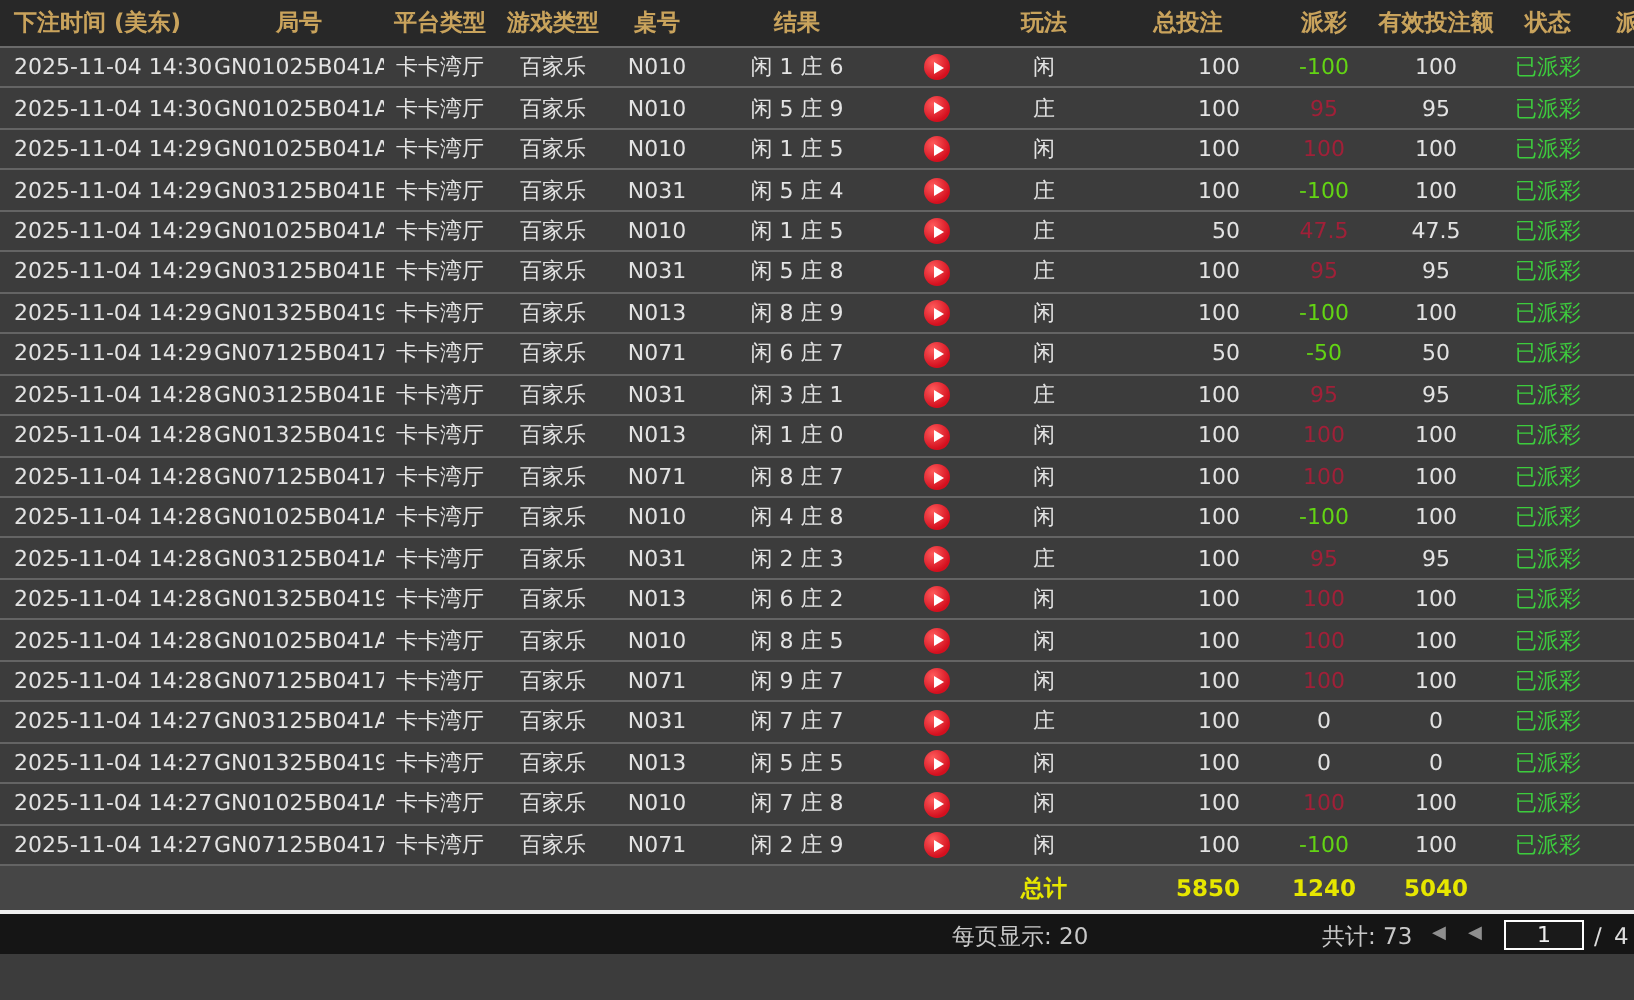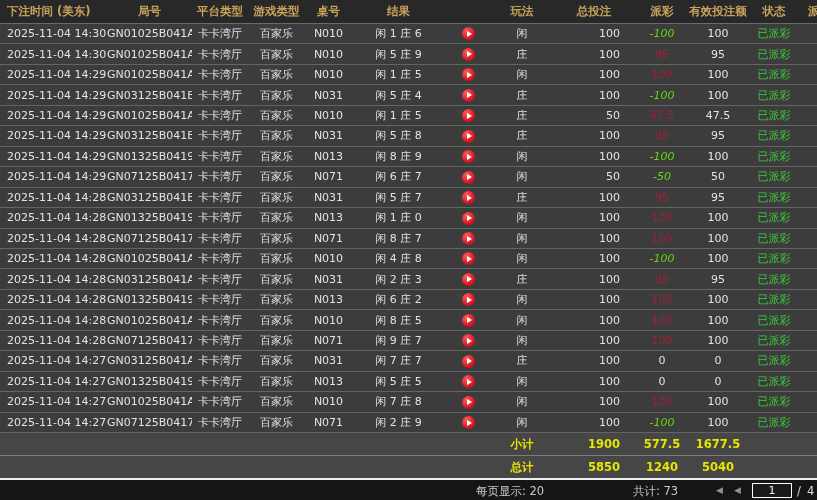--- a/index.html
+++ b/index.html
@@ -23,21 +23,21 @@
   
   .tbody{height:409px;display:flex;flex-direction:column;}
   .data-row{
     flex:1;background:#3c3c3c;border-bottom:1px solid #646464;
     box-sizing:border-box;color:#e3e3e3;font-size:11px;
   }
   .cell{text-align:center;white-space:nowrap;overflow:hidden;}
   .c-time{text-align:left;padding-left:7px;}
   .c-num{text-align:right;padding-right:16px;}
   .payout.pos{color:#a02038;}
-  .payout.neg{color:#63d414;font-style:italic;}
+  .payout.neg{color:#63d414;}
   .payout.zero{color:#e3e3e3;}
   .status{color:#3dcb3d;}
   .partial-col{padding-left:8px;text-align:left;}
   
   .play-btn{
     width:13px;height:13px;border-radius:50%;
     background:radial-gradient(circle at 35% 30%,#ff5b5b,#d40f1e 70%);
     display:inline-flex;align-items:center;justify-content:center;
     vertical-align:middle;cursor:pointer;
   }
@@ -52,21 +52,21 @@
   .sumrow{color:#e6e600;}
   .subtotal-row{height:23px;border-bottom:1px solid #7d7d7d;}
   .total-row{height:22px;}
   
   .footer{
     position:relative;height:22px;background:#151515;
     border-top:2px solid #efefef;box-sizing:border-box;
     color:#c8c8c8;font-size:11.5px;
   }
   .f-pagesize{position:absolute;left:476px;top:4px;}
-  .f-total{position:absolute;left:633px;top:4px;}
+  .f-total{position:absolute;left:661px;top:4px;}
   .arrow{position:absolute;top:5px;color:#8f8f8f;font-size:9px;cursor:pointer;}
   .a1{left:716px;}
   .a2{left:734px;}
   .page-input{
     position:absolute;left:752px;top:3px;width:38px;height:13px;
     background:#1a1a1a;border:1px solid #fdfdfd;color:#eee;
     text-align:center;font-size:11px;padding:0;
     font-family:"DejaVu Sans","Liberation Sans",sans-serif;
   }
   .f-div{position:absolute;left:797px;top:4px;color:#ddd;}
@@ -229,21 +229,21 @@
         <div class="cell">50</div>
         <div class="cell status">已派彩</div>
         <div class="cell"></div>
       </div>
       <div class="grid-row data-row">
         <div class="cell c-time">2025-11-04 14:28:53</div>
         <div class="cell">GN03125B041B0</div>
         <div class="cell">卡卡湾厅</div>
         <div class="cell">百家乐</div>
         <div class="cell">N031</div>
-        <div class="cell">闲 5 庄 7</div>
+        <div class="cell">闲 3 庄 1</div>
         <div class="cell"><span class="play-btn">
             <span class="play-tri"></span>
           </span></div>
         <div class="cell">庄</div>
         <div class="cell c-num">100</div>
         <div class="cell payout pos">95</div>
         <div class="cell">95</div>
         <div class="cell status">已派彩</div>
         <div class="cell"></div>
       </div>
@@ -429,29 +429,20 @@
           </span></div>
         <div class="cell">闲</div>
         <div class="cell c-num">100</div>
         <div class="cell payout neg">-100</div>
         <div class="cell">100</div>
         <div class="cell status">已派彩</div>
         <div class="cell"></div>
       </div>
     </div>
 
-  <div class="grid-row sumrow subtotal-row">
-    <div class="cell" style="grid-column:1 / 8"></div>
-    <div class="cell">小计</div>
-    <div class="cell c-num">1900</div>
-    <div class="cell">577.5</div>
-    <div class="cell">1677.5</div>
-    <div class="cell"></div>
-    <div class="cell"></div>
-  </div>
 
   <div class="grid-row sumrow total-row">
     <div class="cell" style="grid-column:1 / 8"></div>
     <div class="cell">总计</div>
     <div class="cell c-num">5850</div>
     <div class="cell">1240</div>
     <div class="cell">5040</div>
     <div class="cell"></div>
     <div class="cell"></div>
   </div>

